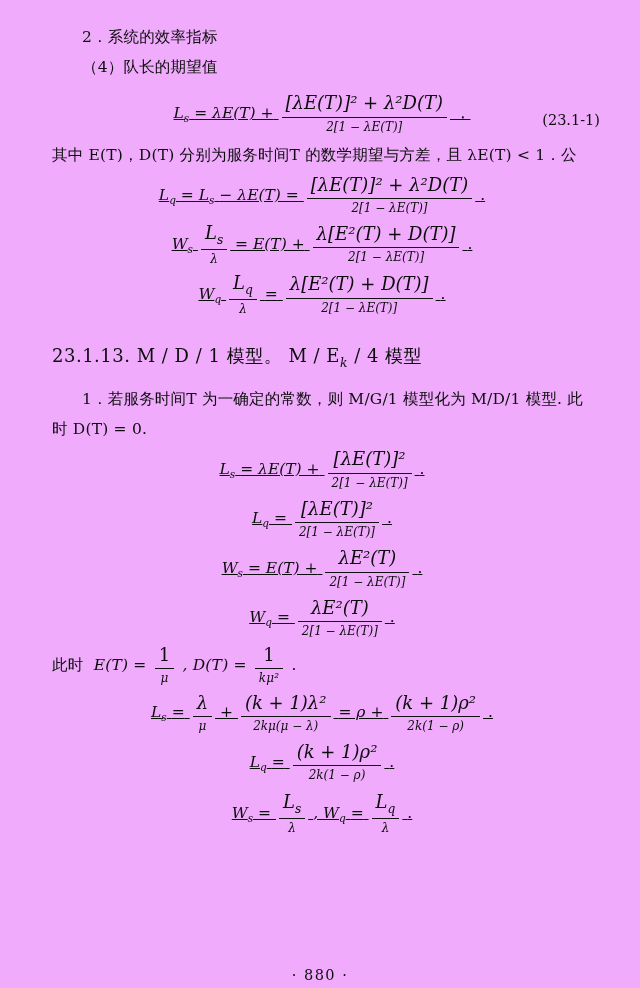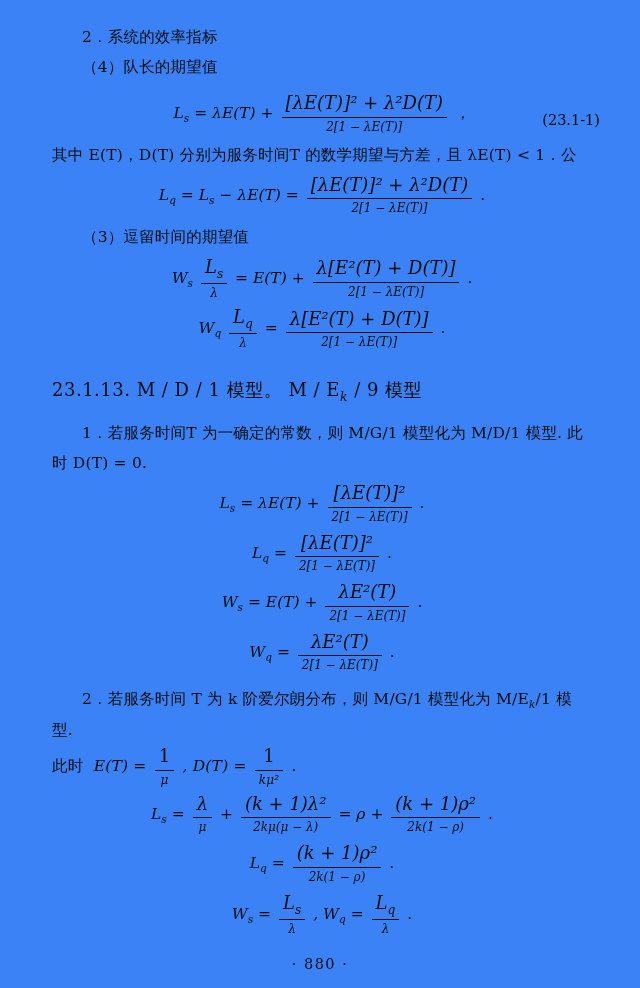--- a/index.html
+++ b/index.html
@@ -15,41 +15,42 @@
     position: relative;
     overflow: hidden;
   }
   .page {
     position: relative;
     width: 640px;
     height: 988px;
     padding: 0;
     box-sizing: border-box;
     
-    background: #3b82f6;
+    background: #f0abfc;
   }
   .content {
     position: absolute;
     left: 52px;
     top: 22px;
     width: 540px;
   }
   .line {
     font-size: 15.5px;
     line-height: 1.95;
     letter-spacing: 0.2px;
   }
   .indent {
     text-indent: 30px;
   }
   .eq {
     text-align: center;
     margin: 6px 0 4px 0;
     position: relative;
     font-size: 15px;
+    text-decoration: underline;
   }
   .eq-num {
     position: absolute;
     right: -8px;
     bottom: 8px;
     font-size: 14.5px;
   }
   .math {
     font-family: "DejaVu Serif", serif;
     font-style: italic;
@@ -87,21 +88,21 @@
   }
   .section-head {
     font-size: 18px;
     margin: 26px 0 14px 0;
     letter-spacing: 0.5px;
   }
   .pagenum {
     position: absolute;
     left: 0;
     right: 0;
-    bottom: 16px;
+    bottom: 5px;
     text-align: center;
     font-size: 14.5px;
     letter-spacing: 1.5px;
   }
   .blk {
     margin-top: 10px;
   }
   .smallgap { margin-top: 4px; }
 </style>
 </head>
@@ -136,21 +137,20 @@
         <span>= L</span><sub>s</sub>
         <span>− λE(T) =</span>
         <span class="frac">
           <span class="num">[λE(T)]² + λ²D(T)</span>
           <span class="den">2[1 − λE(T)]</span>
         </span>
         <span class="up">.</span>
       </span>
     </div>
 
-    <div class="line indent">（3）逗留时间的期望值</div>
 
     <div class="eq smallgap">
       <span class="math">
         <span>W</span><sub>s</sub>
         <span class="frac">
           <span class="num"><span>L</span><sub>s</sub></span>
           <span class="den">λ</span>
         </span>
         <span>= E(T) +</span>
         <span class="frac">
@@ -172,21 +172,21 @@
         <span>=</span>
         <span class="frac">
           <span class="num">λ[E²(T) + D(T)]</span>
           <span class="den">2[1 − λE(T)]</span>
         </span>
         <span class="up">.</span>
       </span>
     </div>
 
     <div class="section-head">
-      <span>23.1.13. M / D / 1 模型。 M / E</span><sub>k</sub><span> / 9 模型</span>
+      <span>23.1.13. M / D / 1 模型。 M / E</span><sub>k</sub><span> / 4 模型</span>
     </div>
 
     <div class="line">
       <span style="display:inline-block;text-indent:30px;">1．若服务时间T 为一确定的常数，则 M/G/1 模型化为 M/D/1 模型. 此</span>
     </div>
     <div class="line">时 D(T) = 0.</div>
 
     <div class="eq smallgap">
       <span class="math">
         <span>L</span><sub>s</sub>
@@ -228,23 +228,20 @@
         <span>W</span><sub>q</sub>
         <span>=</span>
         <span class="frac">
           <span class="num">λE²(T)</span>
           <span class="den">2[1 − λE(T)]</span>
         </span>
         <span class="up">.</span>
       </span>
     </div>
 
-    <div class="line blk">
-      <span style="display:inline-block;text-indent:30px;"><span>2．若服务时间 T 为 k 阶爱尔朗分布，则 M/G/1 模型化为 M/E</span><sub>k</sub><span>/1 模型.</span></span>
-    </div>
 
     <div class="line">
       <span class="math">
         <span class="up" style="font-style:normal;">此时&nbsp;</span>
         <span>E(T) =</span>
         <span class="frac">
           <span class="num up">1</span>
           <span class="den">μ</span>
         </span>
         <span>, D(T) =</span>

